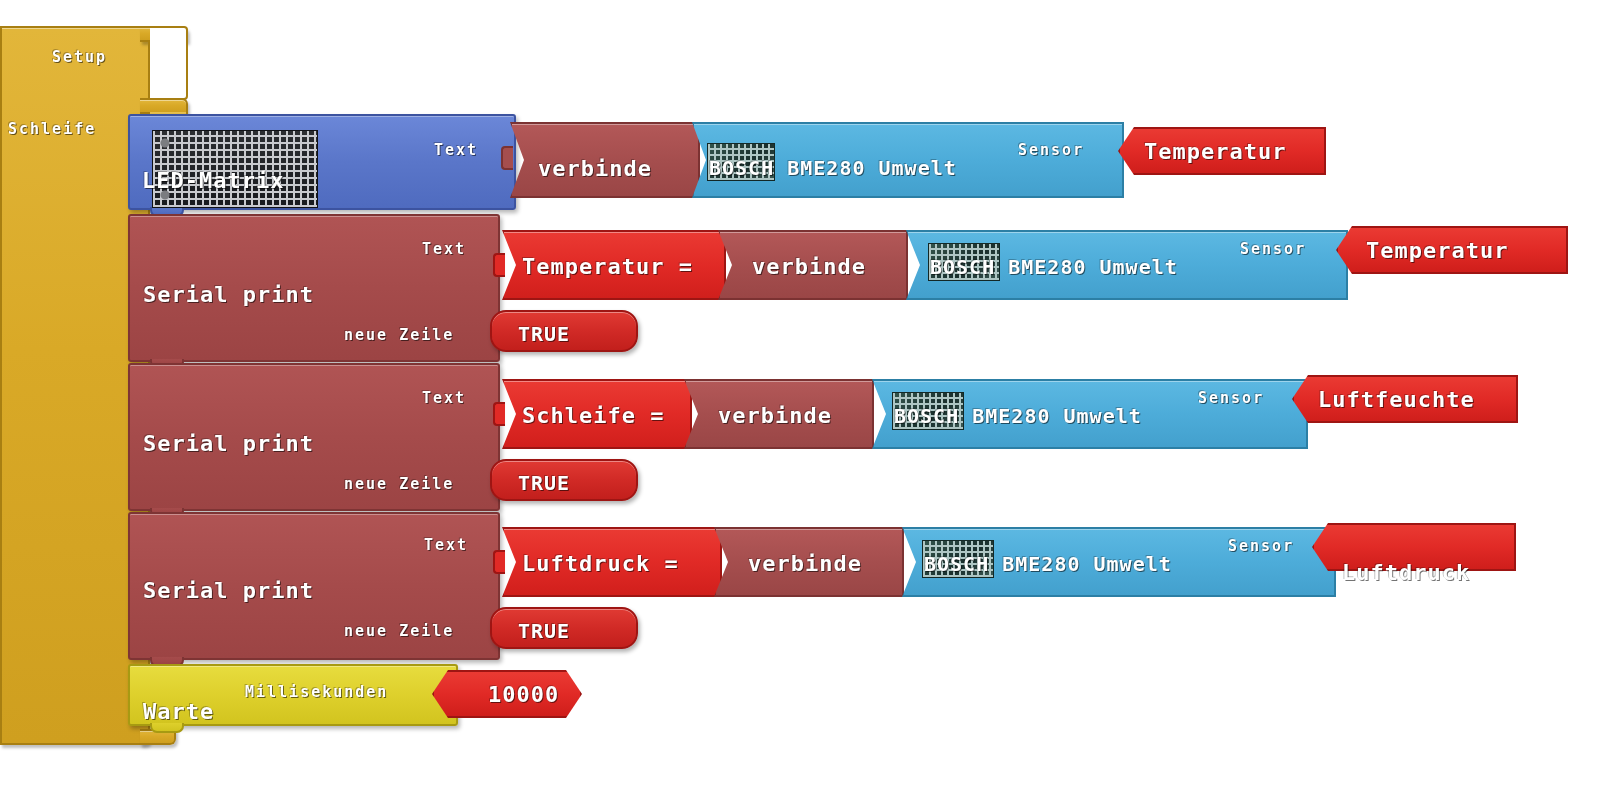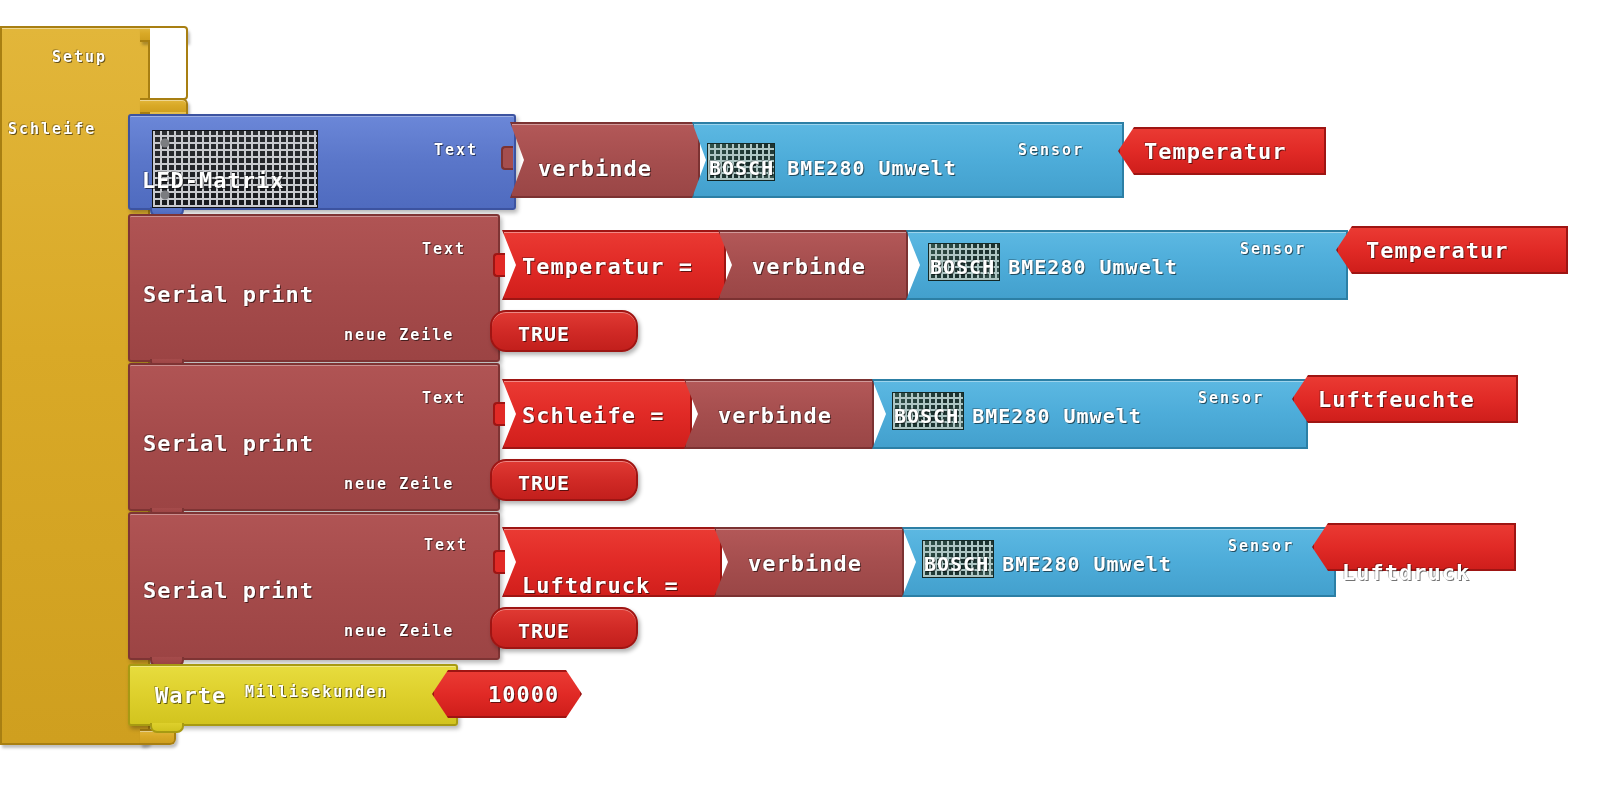--- a/index.html
+++ b/index.html
@@ -258,38 +258,38 @@
 
   <div class="stmt darkred" style="left:128px;top:512px;width:372px;height:148px;border-radius:3px;"></div>
   <div class="notch-down" style="left:150px;top:657px;width:34px;height:10px;
               background:linear-gradient(180deg,#a54b4b,#9c4444);border:2px solid #7e3434;border-top:none;"></div>
   <span class="lbl big" style="left:143px;top:578px;">Serial print</span>
   <span class="lbl small" style="left:424px;top:536px;">Text</span>
   <span class="lbl small" style="left:344px;top:622px;">neue Zeile</span>
 
   <div class="val brightred arrowl" style="left:502px;top:527px;width:220px;height:70px;"></div>
   <div class="plug" style="left:493px;top:550px;background:#e12a26;border-color:#9e1513;"></div>
-  <span class="lbl big" style="left:522px;top:573px;">Luftdruck = </span>
+  <span class="lbl big" style="left:522px;top:551px;">Luftdruck = </span>
 
   <div class="val darkred arrowl" style="left:714px;top:527px;width:190px;height:70px;"></div>
   <span class="lbl big" style="left:748px;top:551px;">verbinde</span>
 
   <div class="val cyan arrowl" style="left:902px;top:527px;width:434px;height:70px;"></div>
   <div class="pcb-small" style="left:922px;top:540px;width:72px;height:38px;"></div>
   <span class="lbl mid" style="left:924px;top:552px;z-index:5;">BOSCH BME280 Umwelt</span>
   <span class="lbl small" style="left:1228px;top:537px;z-index:5;">Sensor</span>
 
   <div class="hexfield" style="left:1312px;top:523px;width:204px;height:48px;"></div>
   <span class="lbl big" style="left:1342px;top:560px;z-index:5;">Luftdruck</span>
 
   <div class="bool" style="left:490px;top:607px;width:148px;height:42px;"></div>
   <span class="lbl mid" style="left:518px;top:619px;">TRUE</span>
 
   <div class="stmt yellow" style="left:128px;top:664px;width:330px;height:62px;border-radius:3px;"></div>
   <div class="notch-down" style="left:150px;top:723px;width:34px;height:10px;
               background:linear-gradient(180deg,#ded02c,#d2c41f);border:2px solid #a79a12;border-top:none;"></div>
-  <span class="lbl big" style="left:143px;top:683px;margin-left:12px;">Warte</span>
+  <span class="lbl big" style="left:143px;top:699px;">Warte</span>
   <span class="lbl small" style="left:245px;top:683px;">Millisekunden</span>
 
   <div class="hexnum" style="left:432px;top:670px;width:150px;height:48px;"></div>
   <span class="lbl big" style="left:488px;top:682px;z-index:5;">10000</span>
 
 </div>
 
 </body></html>

